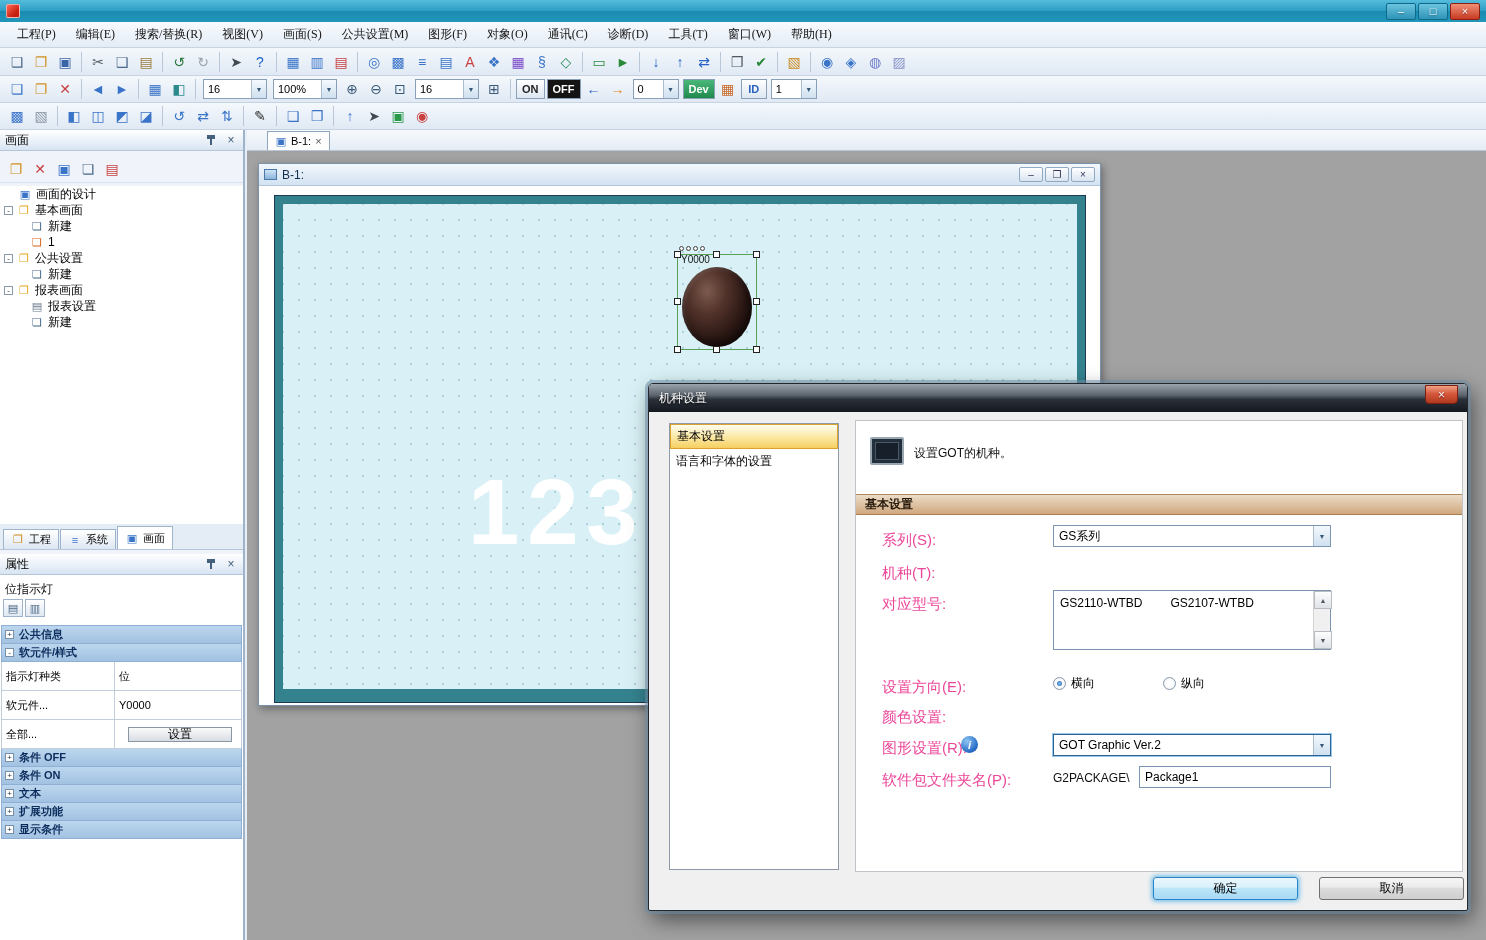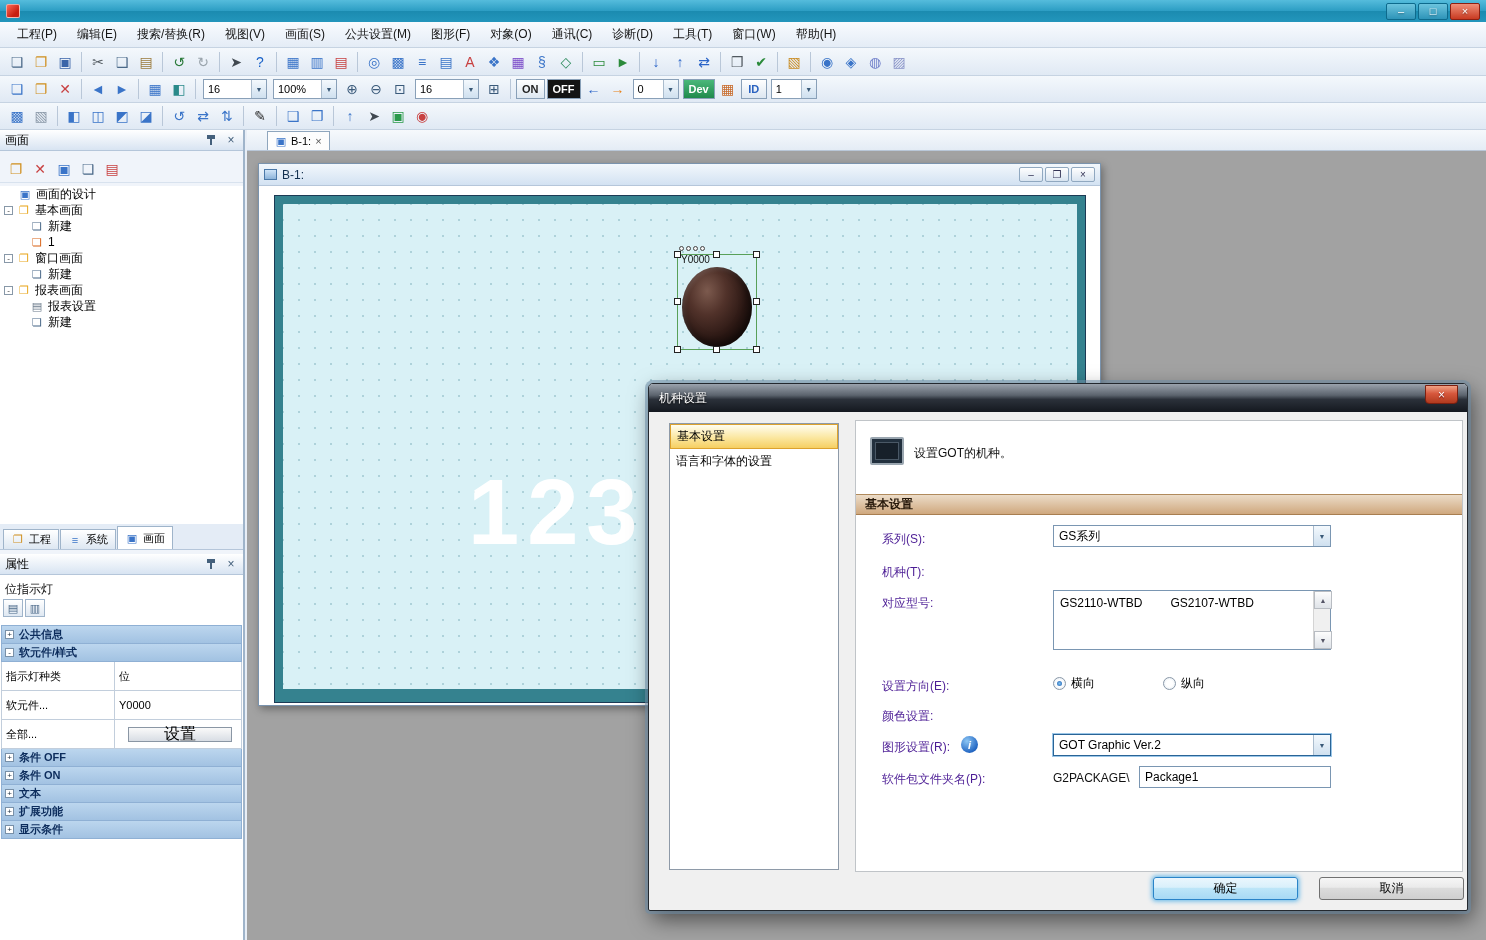--- a/index.html
+++ b/index.html
@@ -14,21 +14,21 @@
 .app-icon { width:14px; height:14px; margin-right:6px; background:linear-gradient(135deg,#ff6a55 0%, #c81e10 70%); border:1px solid rgba(255,255,255,.6); border-radius:2px; }
 .win-btns { margin-left:auto; display:flex; gap:2px; }
 .win-btn { width:30px; height:17px; display:flex; align-items:center; justify-content:center; font-size:11px; color:#fff;
   background:linear-gradient(#6cc4de,#2e94b8); border:1px solid #0d6a8c; border-radius:2px; }
 .win-btn.close { background:linear-gradient(#f09078,#c83a22); border-color:#8c2012; }
 
 
 .menubar { position:absolute; left:0; top:22px; width:100%; height:26px;
   background:linear-gradient(#f8fbfe,#e4ecf6); border-bottom:1px solid #c6d3e2;
   display:flex; align-items:center; padding-left:8px; gap:2px; }
-.menu-item { padding:19px 9px; color:#151515; white-space:nowrap; }
+.menu-item { padding:19px 9px; color:#151515; white-space:nowrap;font-family:Liberation Serif, serif; }
 
 
 .toolbar { position:absolute; left:0; width:100%;
   background:linear-gradient(#f4f8fc,#e0e9f4); border-bottom:1px solid #c6d3e2;
   display:flex; align-items:center; padding:0 5px; overflow:hidden; }
 .row1 { top:48px; height:28px; }
 .row2 { top:76px; height:27px; }
 .row3 { top:103px; height:27px; }
 .tgroup { display:inline-flex; align-items:center; }
 .ticon { width:22px; height:22px; display:inline-flex; align-items:center; justify-content:center;
@@ -76,21 +76,21 @@
 .pticon { width:20px; height:18px; border:1px solid #9fb4ca; background:linear-gradient(#ffffff,#dfe8f2);
   display:flex; align-items:center; justify-content:center; font-size:11px; }
 .pgrid { position:absolute; top:50px; left:1px; right:1px; border-top:1px solid #8fb0d4; }
 .psec { height:18px; background:linear-gradient(#bcd6ee,#a2c2e2); border:1px solid #8fb0d4; border-top:none;
   display:flex; align-items:center; gap:5px; padding-left:3px; color:#0c2c5c; font-weight:bold; font-size:11px; }
 .pexp { width:9px; height:9px; background:#fff; border:1px solid #7890a8; font-size:8px; line-height:7px; text-align:center; color:#234; font-weight:normal; flex:none; }
 .prow { height:29px; display:flex; border:1px solid #c2cedc; border-top:none; background:#fff; font-size:11px; }
 .pname { width:113px; border-right:1px solid #c2cedc; display:flex; align-items:center; padding-left:4px; }
 .pval { flex:1; display:flex; align-items:center; padding-left:4px; }
 .pbtn { margin:11px auto; width:104px; height:15px; background:linear-gradient(#fafafa,#d8dde4); border:1px solid #8a96a4;
-  font-size:16px; display:flex; align-items:center; justify-content:center; padding:0; }
+  font-size:12px; display:flex; align-items:center; justify-content:center; padding:0; }
 
 
 .canvas { position:absolute; left:247px; top:130px; right:0; bottom:0; background:#a2a2a2; overflow:hidden; }
 .doc-tabbar { position:absolute; left:0; top:0; width:100%; height:21px; background:linear-gradient(#f6f9fc,#e4ecf5);
   border-bottom:1px solid #b9c7d8; display:flex; align-items:flex-end; padding-left:20px; }
 .doc-tab { height:19px; background:#fdfdfd; border:1px solid #8fa6bd; border-bottom:none;
   display:flex; align-items:center; gap:4px; padding:0 7px; font-size:11px; }
 .doc-tab .ticn { width:12px; }
 .tclose { color:#555; font-size:11px; }
 .mdi-window { position:absolute; left:11px; top:33px; width:843px; height:543px; background:#fff;
@@ -136,21 +136,21 @@
 .nav-item { height:25px; display:flex; align-items:center; padding:0 6px; font-size:12px; }
 .nav-item.selected { background:linear-gradient(#fffdf0,#fbe7a0 55%, #f6cf62); border:1px solid #dca22e; }
 .dlg-right { position:absolute; left:206px; top:36px; width:608px; height:452px; background:#fff; border:1px solid #c0c4c8; }
 .dlg-desc-icon { position:absolute; left:14px; top:16px; width:34px; height:28px; background:#22303e;
   border:2px solid #9aa6b0; border-radius:2px; }
 .dlg-desc-icon::after { content:""; position:absolute; left:3px; top:3px; right:3px; bottom:3px; background:#17202a; border:1px solid #4a5866; }
 .dlg-desc-text { position:absolute; left:58px; top:24px; font-size:12px; color:#111; }
 .dlg-section { position:absolute; left:0; top:73px; width:100%; height:21px;
   background:linear-gradient(#ecdcc8,#cfa87e); border-top:1px solid #b08a5c; border-bottom:1px solid #a87e50;
   display:flex; align-items:center; padding-left:9px; font-weight:bold; color:#26180a; }
-.flabel { position:absolute; left:26px; font-size:12px; color:#4c1d95; white-space:nowrap; }
+.flabel { position:absolute; left:26px; font-size:15px; color:#ec4899; white-space:nowrap; }
 .fcombo { position:absolute; left:197px; width:278px; height:22px; background:#fff; border:1px solid #7a96b2; display:flex; }
 .fcombo .cval { flex:1; display:flex; align-items:center; padding:0 5px; font-size:12px; overflow:hidden; white-space:nowrap; }
 .fcombo .cbtn { width:17px; }
 .fcombo.hl .cval { background:#2f8be6; color:#fff; }
 .fcombo.focus { border-color:#2a6496; box-shadow:0 0 0 1px #9ac6e8; }
 .flist { position:absolute; left:197px; top:169px; width:278px; height:60px; background:#fff; border:1px solid #7a96b2; }
 .lvals { position:absolute; left:6px; top:5px; display:flex; gap:28px; font-size:12px; }
 .fscroll { position:absolute; right:0; top:0; width:17px; height:100%; background:#f0f0f0; border-left:1px solid #d4d4d4; }
 .fscroll::before { content:"▲"; position:absolute; top:0; left:0; width:100%; height:16px; font-size:7px; color:#556;
   display:flex; align-items:center; justify-content:center; background:linear-gradient(#fdfdfd,#dfe3e8); border:1px solid #b8bcc2; }
@@ -358,21 +358,21 @@
         <span class="ticn" style="color:#4a6888">❏</span>
         <span>新建</span>
       </div>
       <div class="trow" style="padding-left:30px">
         <span class="ticn" style="color:#d8641a">❏</span>
         <span>1</span>
       </div>
       <div class="trow" style="padding-left:4px">
         <span class="texp">-</span>
         <span class="ticn" style="color:#e8a820">❐</span>
-        <span>窗口画面</span>
+        <span>公共设置</span>
       </div>
       <div class="trow" style="padding-left:30px">
         <span class="ticn" style="color:#4a6888">❏</span>
         <span>新建</span>
       </div>
       <div class="trow" style="padding-left:4px">
         <span class="texp">-</span>
         <span class="ticn" style="color:#e8a820">❐</span>
         <span>报表画面</span>
       </div>

